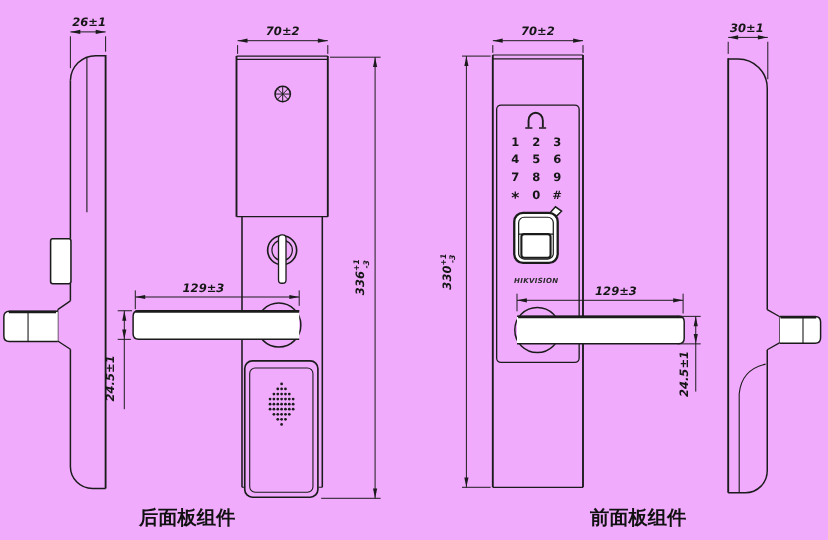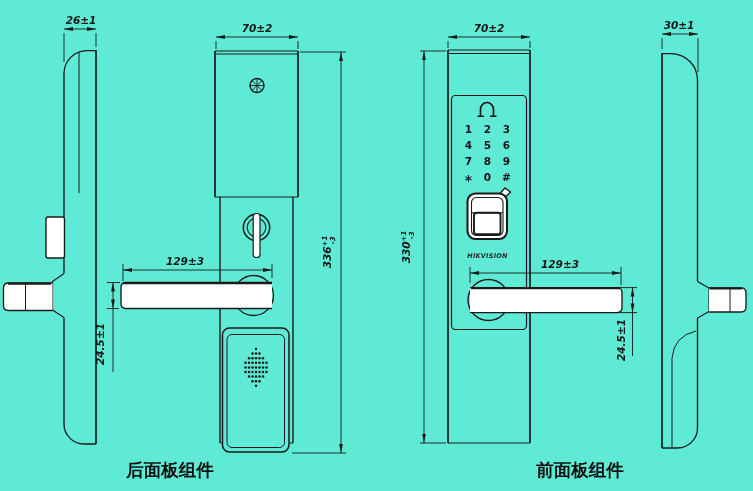--- a/index.html
+++ b/index.html
@@ -1,16 +1,16 @@
 <!DOCTYPE html>
 <html><head>
 <meta charset="utf-8">
 <style>
   html,body{margin:0;padding:0;background:#ffffff;}
-  .stage{position:relative;width:753px;height:491px;background:#5eead4;overflow:hidden;}
+  .stage{position:relative;width:753px;height:491px;background:#f0abfc;overflow:hidden;}
   svg{display:block;}
   
   .o09{stroke:#1b1b1b;stroke-width:.9;fill:none}
   .o10{stroke:#1b1b1b;stroke-width:1;fill:none}
   .o11{stroke:#1b1b1b;stroke-width:1.1;fill:none}
   .o12{stroke:#1b1b1b;stroke-width:1.2;fill:none}
   .o13{stroke:#1b1b1b;stroke-width:1.35;fill:none}
   .o14{stroke:#1b1b1b;stroke-width:1.4;fill:none}
   .o15{stroke:#1b1b1b;stroke-width:1.5;fill:none}
   .o16{stroke:#1b1b1b;stroke-width:1.7;fill:none}

